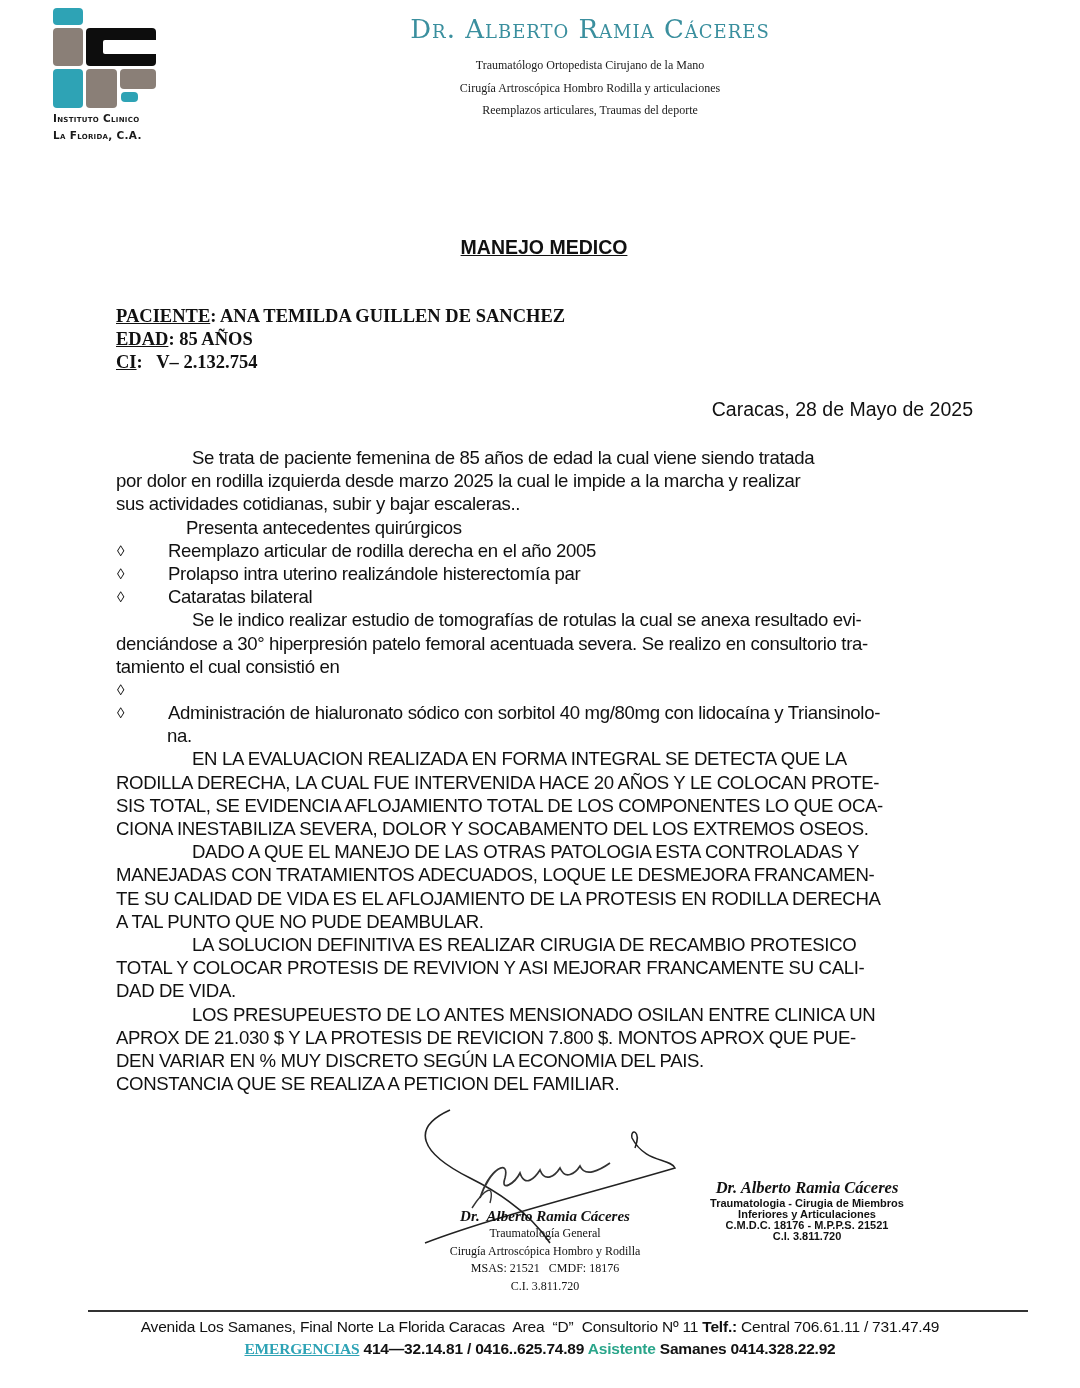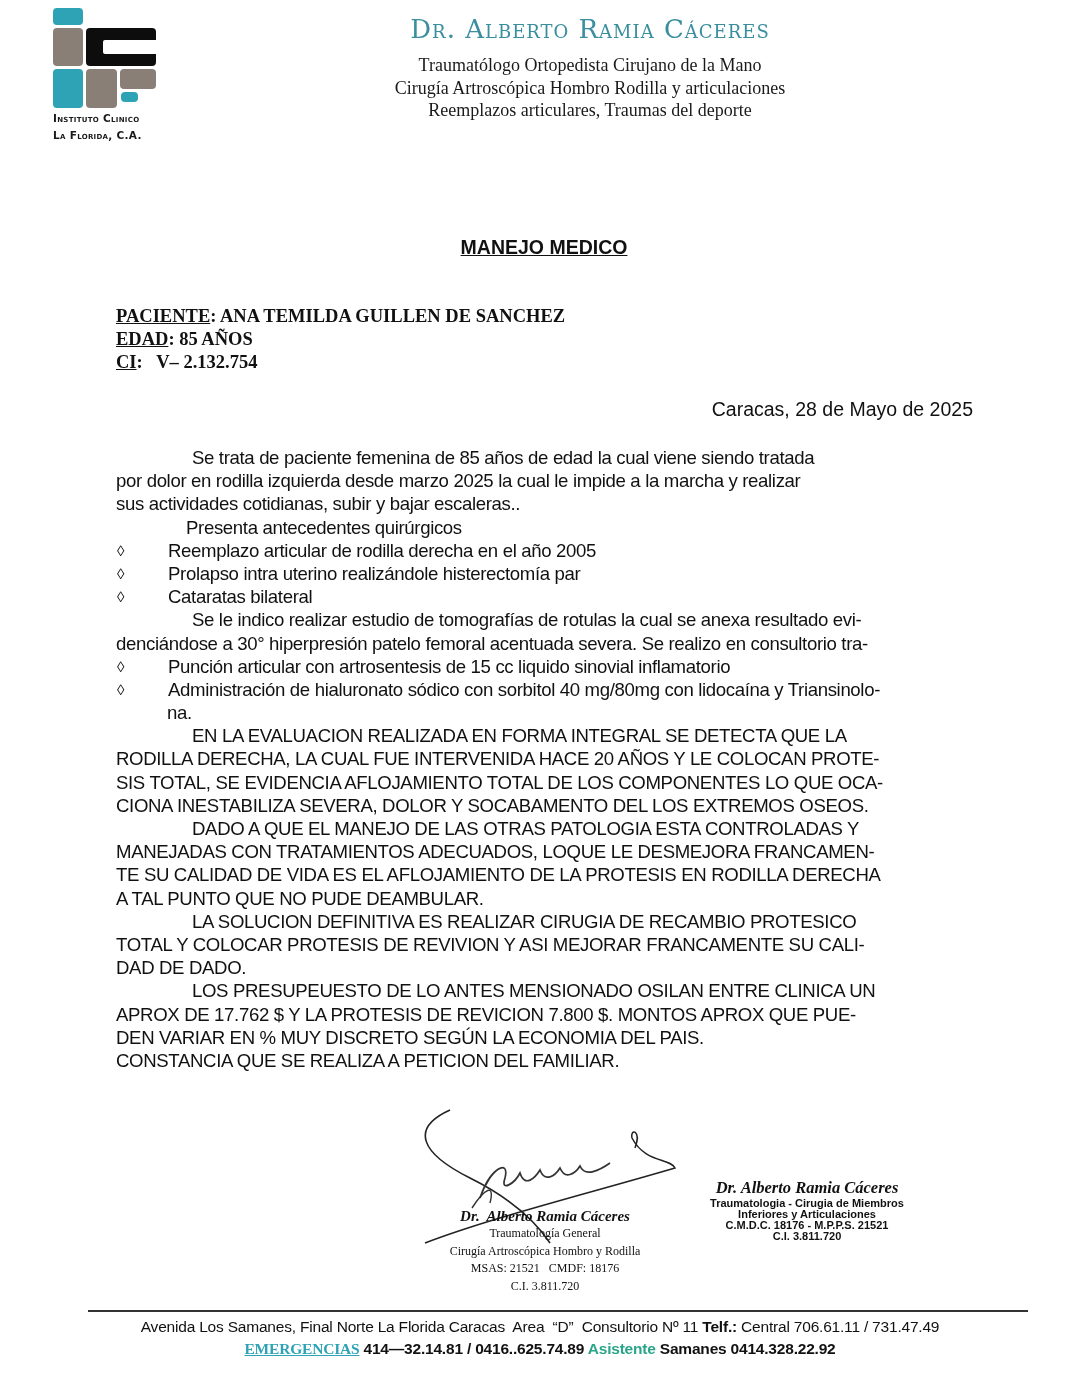--- a/index.html
+++ b/index.html
@@ -9,21 +9,21 @@
   
   .logo { position: absolute; left: 53px; top: 8px; width: 110px; height: 100px; }
   .logo .blk { position: absolute; border-radius: 4px; }
   .logo .teal { background: #2ea3b5; }
   .logo .grey { background: #8a7f77; }
   .logo .black { background: #0d0d0d; }
   .logo-text { position: absolute; left: 53px; top: 110px; font-family: "DejaVu Sans", sans-serif; font-weight: bold; font-size: 10.5px; letter-spacing: 0.3px; line-height: 17px; color: #1a1a1a; font-variant: small-caps; }
 
   
   .dr-name { position: absolute; left: 350px; top: 14px; width: 480px; text-align: center; font-family: "DejaVu Serif", serif; font-size: 26px; letter-spacing: 1px; color: #3a8f9e; font-variant: small-caps; font-weight: normal; }
-  .specialties { position: absolute; left: 340px; top: 54px; width: 500px; text-align: center; font-family: "Liberation Serif", serif; font-size: 18px; line-height: 22.5px; color: #1a1a1a; }
+  .specialties { position: absolute; left: 340px; top: 54px; width: 500px; text-align: center; font-family: "Liberation Serif", serif; font-size: 12px; line-height: 22.5px; color: #1a1a1a; }
 
   
   .title { position: absolute; left: 0; width: 1080px; top: 236px; text-align: center; font-family: "Liberation Sans", sans-serif; font-weight: bold; font-size: 19.5px; }
   .title span { text-decoration: underline; padding-left: 8px; }
 
   
   .patient { position: absolute; left: 116px; top: 305px; font-family: "Liberation Serif", serif; font-weight: bold; font-size: 18.5px; line-height: 23px; }
   .patient .lbl { text-decoration: underline; }
 
   .date { position: absolute; right: 107px; top: 398px; font-family: "Liberation Sans", sans-serif; font-size: 19.5px; }
@@ -109,25 +109,25 @@
           <span>Prolapso intra uterino realizándole histerectomía par</span>
         </div>
       <div class="bullet">
           <span class="mk">◊</span>
           <span>Cataratas bilateral</span>
         </div>
     </div>
     <div>
       <div class="ln ind">Se le indico realizar estudio de tomografías de rotulas la cual se anexa resultado evi-</div>
       <div class="ln">denciándose a 30° hiperpresión patelo femoral acentuada severa. Se realizo en consultorio tra-</div>
+      <div class="ln">tamiento el cual consistió en</div>
     </div>
     <div>
       <div class="bullet">
           <span class="mk">◊</span>
-          <span>Punción articular con artrosentesis de 15 cc liquido sinovial inflamatorio</span>
         </div>
       <div class="bullet">
           <span class="mk">◊</span>
           <span>Administración de hialuronato sódico con sorbitol 40 mg/80mg con lidocaína y Triansinolo-</span>
         </div>
       <div class="ln cont">na.</div>
     </div>
     <div>
       <div class="ln ind">EN LA EVALUACION REALIZADA EN FORMA INTEGRAL SE DETECTA QUE LA</div>
       <div class="ln">RODILLA DERECHA, LA CUAL FUE INTERVENIDA HACE 20 AÑOS Y LE COLOCAN PROTE-</div>
@@ -136,25 +136,25 @@
     </div>
     <div>
       <div class="ln ind">DADO A QUE EL MANEJO DE LAS OTRAS PATOLOGIA ESTA CONTROLADAS Y</div>
       <div class="ln">MANEJADAS CON TRATAMIENTOS ADECUADOS, LOQUE LE DESMEJORA FRANCAMEN-</div>
       <div class="ln">TE SU CALIDAD DE VIDA ES EL AFLOJAMIENTO DE LA PROTESIS EN RODILLA DERECHA</div>
       <div class="ln">A TAL PUNTO QUE NO PUDE DEAMBULAR.</div>
     </div>
     <div>
       <div class="ln ind">LA SOLUCION DEFINITIVA ES REALIZAR CIRUGIA DE RECAMBIO PROTESICO</div>
       <div class="ln">TOTAL Y COLOCAR PROTESIS DE REVIVION Y ASI MEJORAR FRANCAMENTE SU CALI-</div>
-      <div class="ln">DAD DE DADO.</div>
+      <div class="ln">DAD DE VIDA.</div>
     </div>
     <div>
       <div class="ln ind">LOS PRESUPEUESTO DE LO ANTES MENSIONADO OSILAN ENTRE CLINICA UN</div>
-      <div class="ln">APROX DE 17.762 $ Y LA PROTESIS DE REVICION 7.800 $. MONTOS APROX QUE PUE-</div>
+      <div class="ln">APROX DE 21.030 $ Y LA PROTESIS DE REVICION 7.800 $. MONTOS APROX QUE PUE-</div>
       <div class="ln">DEN VARIAR EN % MUY DISCRETO SEGÚN LA ECONOMIA DEL PAIS.</div>
       <div class="ln">CONSTANCIA QUE SE REALIZA A PETICION DEL FAMILIAR.</div>
     </div>
   </div>
 
   <svg class="sig-svg" width="280" height="140" viewBox="0 0 280 140">
     <path d="M40 2 C 0 20, 10 45, 60 70 C 110 95, 130 120, 140 135" fill="none" stroke="#222" stroke-width="1.6"></path>
     <path d="M15 135 C 80 110, 180 85, 265 60 C 260 50, 235 55, 222 30 C 220 20, 232 22, 225 40" fill="none" stroke="#222" stroke-width="1.5"></path>
     <path d="M70 90 C 80 60, 100 50, 95 70 C 90 85, 105 75, 110 65 C 115 80, 125 70, 130 62 C 135 75, 145 68, 150 60 C 155 72, 165 66, 170 58 C 175 70, 190 62, 200 55" fill="none" stroke="#333" stroke-width="1.7"></path>
     <path d="M62 100 C 75 80, 85 75, 80 95" fill="none" stroke="#333" stroke-width="1.4"></path>

